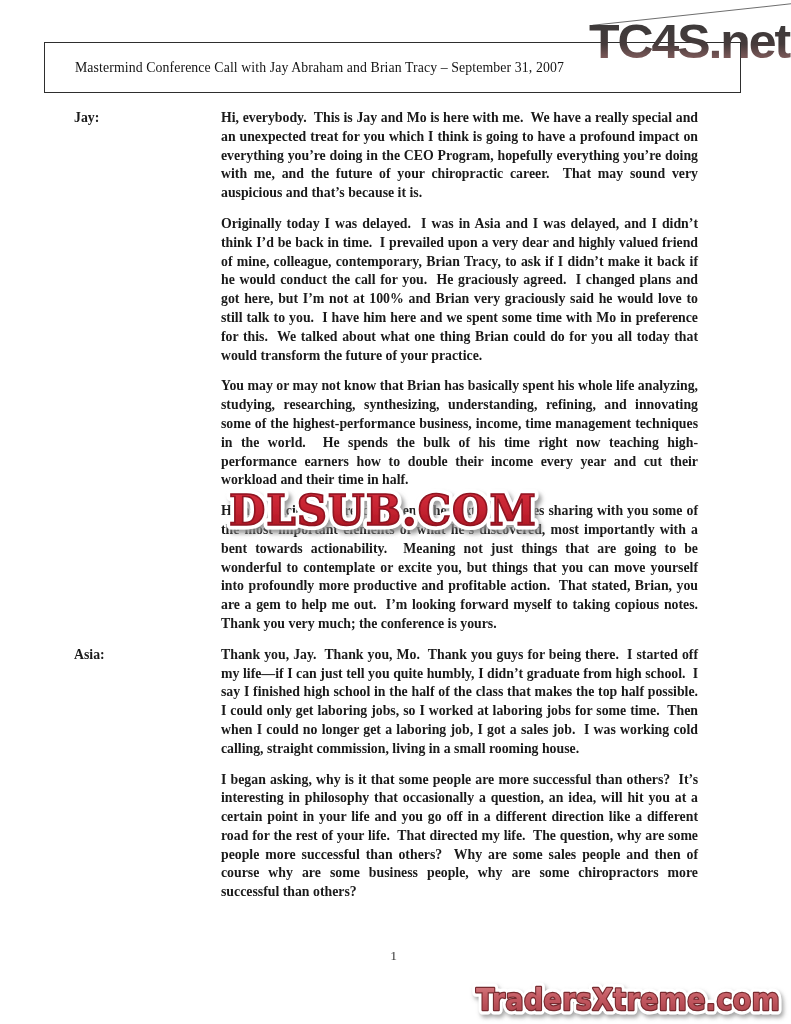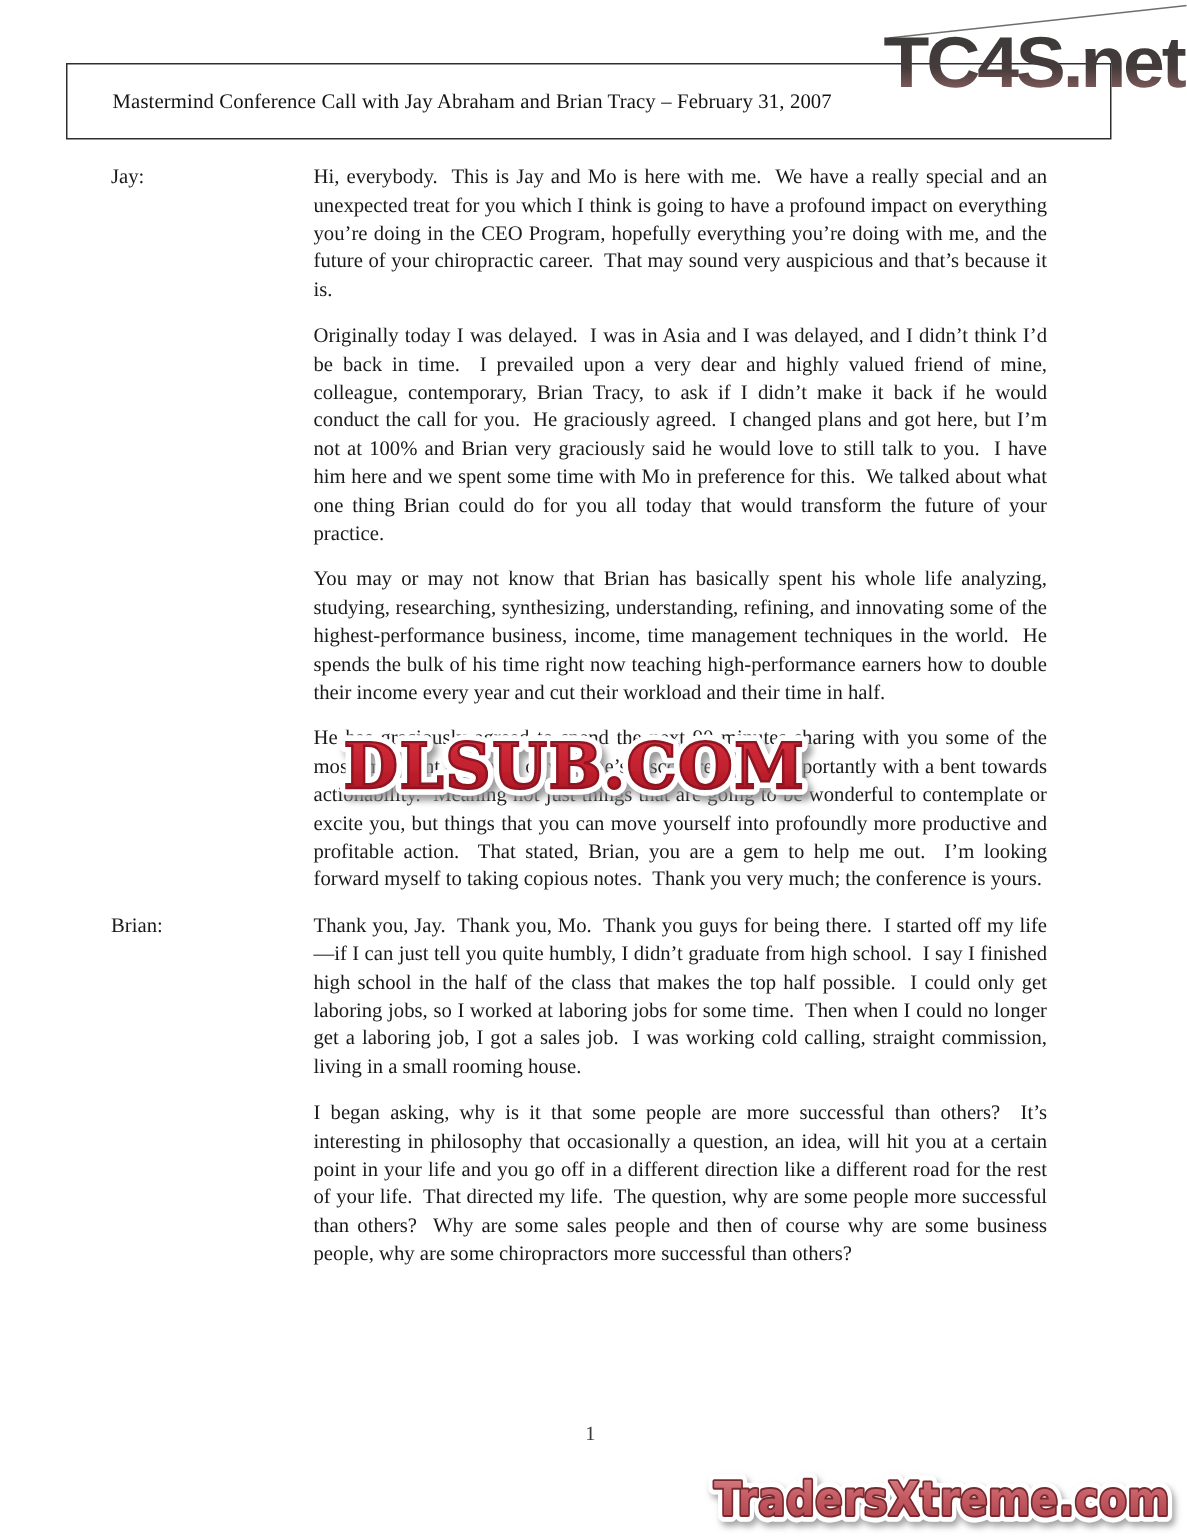--- a/index.html
+++ b/index.html
@@ -33,28 +33,29 @@
   
   .transcript {
     position: absolute;
     left: 74px; top: 109px;
     width: 625px;
   }
   .turn {
     display: grid;
     grid-template-columns: 133px 491px;
     align-items: start;
+    font-weight: bold;
   }
   .speaker {
     font-size: 13.8px;
     line-height: 18.8px;
     color: #1a1a1a;
   }
   .paras p {
-    margin: 0 0 12px 2px;
+    margin: 0 0 12px 14px;
     font-size: 13.8px;
     line-height: 18.8px;
     text-align: justify;
     white-space: pre-wrap;
     color: #1a1a1a;
   }
 
   
   .page-number {
     position: absolute;
@@ -79,37 +80,37 @@
     transform: rotate(-6.2deg);
     z-index: 5;
   }
 </style>
 </head>
 <body>
 
 <div class="stray-line"></div>
 
 <div class="title-box">
-  <span class="title">Mastermind Conference Call with Jay Abraham and Brian Tracy – February 31, 2007</span>
+  <span class="title">Mastermind Conference Call with Jay Abraham and Brian Tracy – September 31, 2007</span>
 </div>
 
 <div class="transcript">
 
   <div class="turn">
     <div class="speaker">Jay:</div>
     <div class="paras">
       <p>Hi, everybody.  This is Jay and Mo is here with me.  We have a really special and an unexpected treat for you which I think is going to have a profound impact on everything you’re doing in the CEO Program, hopefully everything you’re doing with me, and the future of your chiropractic career.  That may sound very auspicious and that’s because it is.</p>
       <p>Originally today I was delayed.  I was in Asia and I was delayed, and I didn’t think I’d be back in time.  I prevailed upon a very dear and highly valued friend of mine, colleague, contemporary, Brian Tracy, to ask if I didn’t make it back if he would conduct the call for you.  He graciously agreed.  I changed plans and got here, but I’m not at 100% and Brian very graciously said he would love to still talk to you.  I have him here and we spent some time with Mo in preference for this.  We talked about what one thing Brian could do for you all today that would transform the future of your practice.</p>
       <p>You may or may not know that Brian has basically spent his whole life analyzing, studying, researching, synthesizing, understanding, refining, and innovating some of the highest-performance business, income, time management techniques in the world.  He spends the bulk of his time right now teaching high-performance earners how to double their income every year and cut their workload and their time in half.</p>
       <p>He has graciously agreed to spend the next 90 minutes sharing with you some of the most important elements of what he’s discovered, most importantly with a bent towards actionability.  Meaning not just things that are going to be wonderful to contemplate or excite you, but things that you can move yourself into profoundly more productive and profitable action.  That stated, Brian, you are a gem to help me out.  I’m looking forward myself to taking copious notes.  Thank you very much; the conference is yours.</p>
     </div>
   </div>
 
   <div class="turn">
-    <div class="speaker">Brian:</div>
+    <div class="speaker">Asia:</div>
     <div class="paras">
       <p>Thank you, Jay.  Thank you, Mo.  Thank you guys for being there.  I started off my life—if I can just tell you quite humbly, I didn’t graduate from high school.  I say I finished high school in the half of the class that makes the top half possible.  I could only get laboring jobs, so I worked at laboring jobs for some time.  Then when I could no longer get a laboring job, I got a sales job.  I was working cold calling, straight commission, living in a small rooming house.</p>
       <p>I began asking, why is it that some people are more successful than others?  It’s interesting in philosophy that occasionally a question, an idea, will hit you at a certain point in your life and you go off in a different direction like a different road for the rest of your life.  That directed my life.  The question, why are some people more successful than others?  Why are some sales people and then of course why are some business people, why are some chiropractors more successful than others?</p>
     </div>
   </div>
 
 </div>
 
 <div class="page-number">1</div>
 

